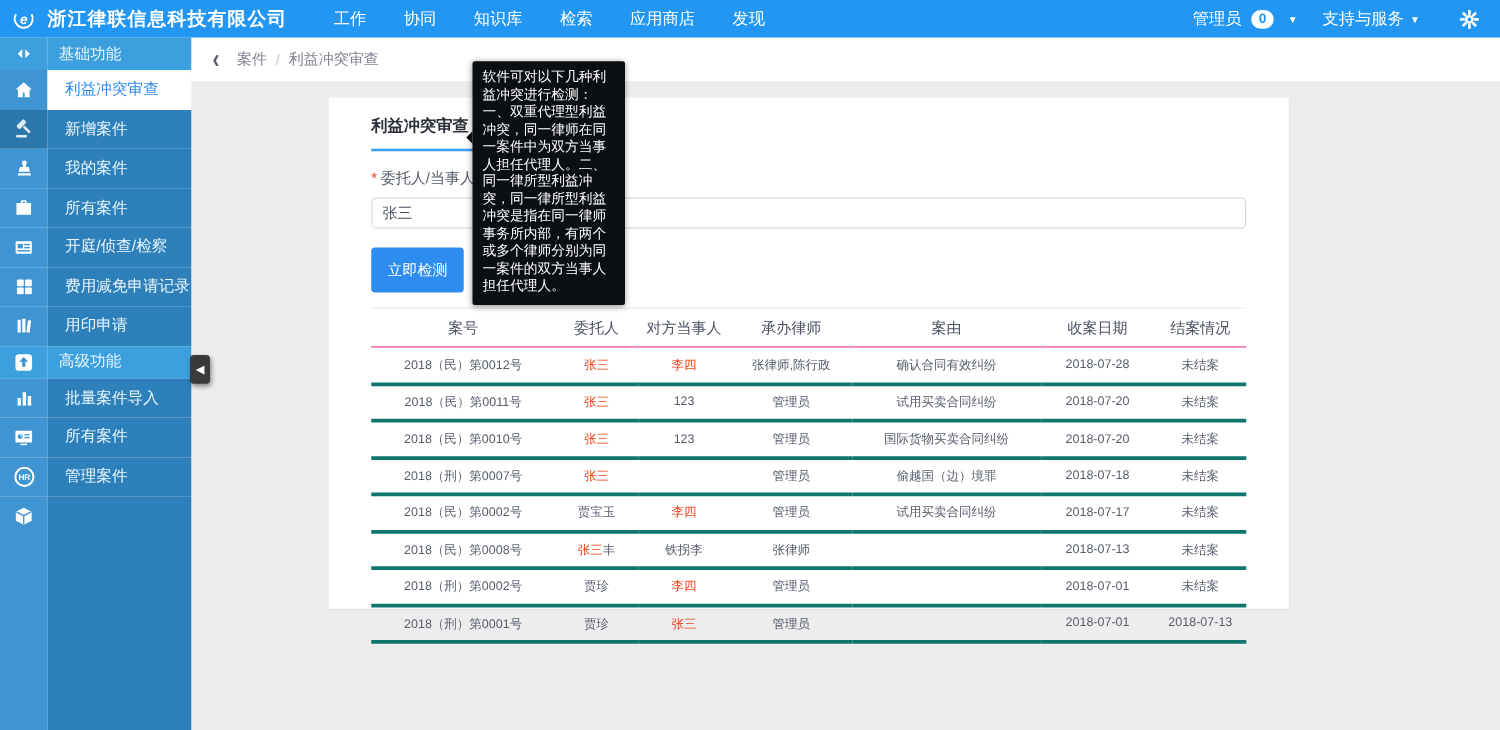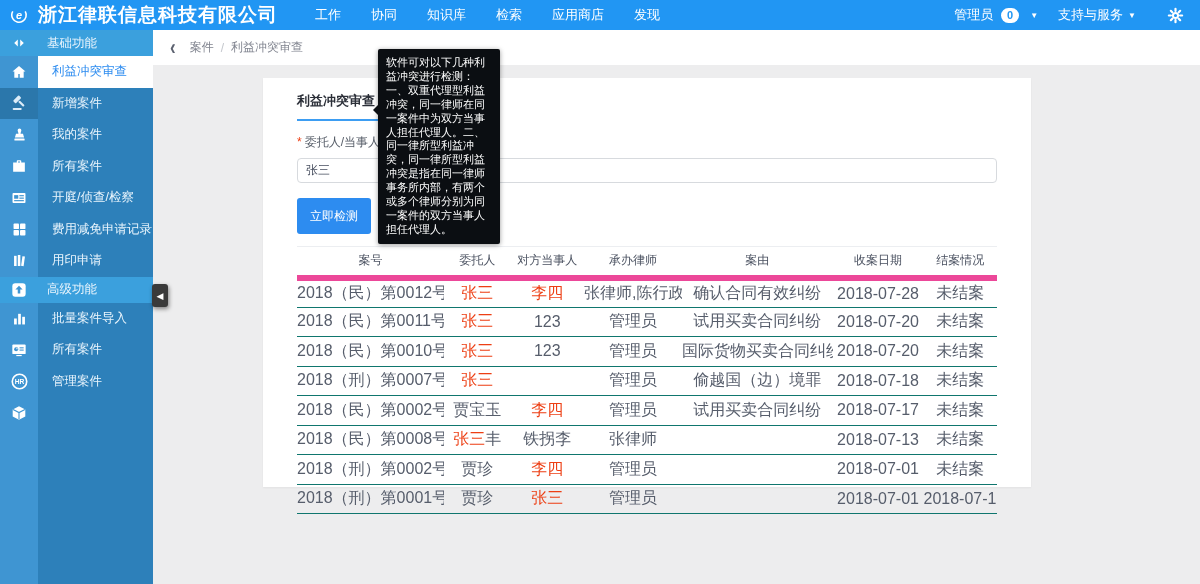--- a/index.html
+++ b/index.html
@@ -4,21 +4,21 @@
 <style>
   * { margin:0; padding:0; box-sizing:border-box; }
   html,body { width:1200px; height:584px; overflow:hidden; }
   body { font-family:"Liberation Sans","DejaVu Sans",sans-serif; background:#ededee; }
   #page { position:relative; width:1200px; height:584px; background:#ededee; }
 
   
   .navbar { position:absolute; top:0; left:0; width:1200px; height:30px; background:#2196f3;
             display:flex; align-items:center; color:#fff; z-index:30; }
   .logo { width:30px; height:30px; display:flex; align-items:center; justify-content:center; margin-left:4px; }
-  .company { font-size:19px; font-weight:bold; letter-spacing:1px; margin-left:4px; white-space:nowrap; }
+  .company { font-size:15px; font-weight:bold; letter-spacing:1px; margin-left:4px; white-space:nowrap; }
   .nav-menu { display:flex; margin-left:22px; }
   .nav-item { font-size:13px; line-height:30px; padding:0 15px; cursor:pointer; white-space:nowrap; }
   .nav-right { margin-left:auto; display:flex; align-items:center; margin-right:10px; }
   .user-box, .support-box { display:flex; align-items:center; font-size:13px; padding:0 10px; height:30px; cursor:pointer; }
   .badge { background:#fff; color:#2196f3; font-size:11px; font-weight:bold; border-radius:8px;
            min-width:18px; height:15px; line-height:15px; text-align:center; padding:0 5px; margin:0 6px 0 8px; }
   .caret { font-size:8px; margin-left:5px; }
   .gear-btn { width:30px; height:30px; display:flex; align-items:center; justify-content:center; cursor:pointer; margin-left:14px; }
 
   
@@ -62,22 +62,22 @@
   .form-label { font-size:12px; color:#545b66; margin-bottom:7px; }
   .req { color:#ed3f14; margin-right:3px; font-size:12px; }
   .form-input { width:100%; height:25px; border:1px solid #d7dade; border-radius:4px; padding:0 8px;
                 font-size:12px; color:#495060; background:#fff; outline:none; font-family:inherit; }
   .check-btn { margin-top:15px; height:36px; padding:0 13px; background:#2d8cf0; border:none; border-radius:3px;
                color:#fff; font-size:12px; cursor:pointer; font-family:inherit; }
 
   
   .result-table { width:100%; border-collapse:collapse; margin-top:12px; table-layout:fixed; }
   .result-table th { height:31px; font-size:12px; font-weight:normal; color:#4a5160; text-align:center;
-                     border-top:1px solid #eceef1; border-bottom:6px solid #ec4899; background:#fff; }
-  .result-table td { height:29.5px; font-size:16px; color:#565d6b; text-align:center; border-bottom:1px solid #0f766e;
+                     border-top:1px solid #eceef1; border-bottom:1px solid #ec4899; background:#fff; }
+  .result-table td { height:29.5px; font-size:10px; color:#565d6b; text-align:center; border-bottom:3px solid #0f766e;
                      overflow:hidden; white-space:nowrap; }
   .result-table td .seg-red { color:#ed3f14; }
 
   
   .tooltip { position:absolute; left:378px; top:33px; width:122px; background:#0b0e12; color:#fff;
              font-size:11px; line-height:13.9px; padding:7px 8px; border-radius:2px; z-index:40;
              box-shadow:0 1px 5px rgba(0,0,0,.4);margin-top:16px; }
   .tooltip-arrow { position:absolute; left:-5px; top:56px; width:0; height:0;
                    border-top:5px solid transparent; border-bottom:5px solid transparent; border-right:5px solid #0b0e12; }
 </style>

